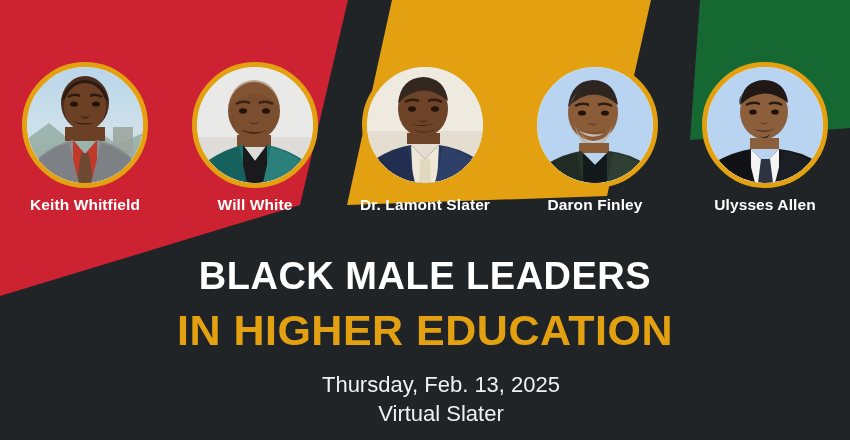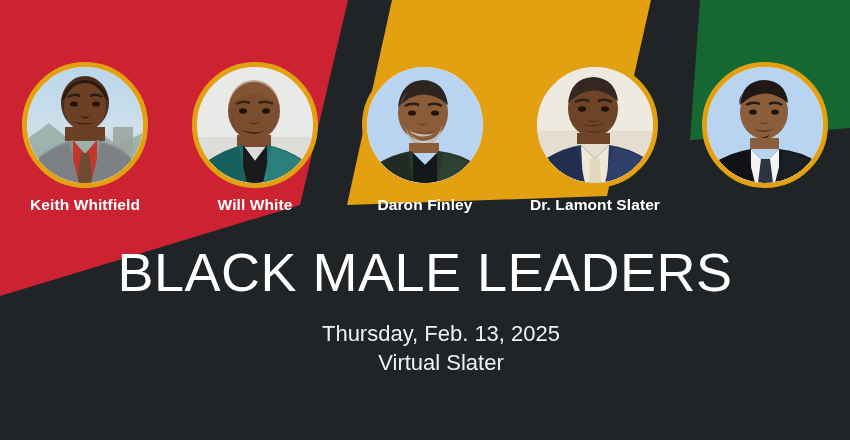--- a/index.html
+++ b/index.html
@@ -81,25 +81,25 @@
   .headline-block {
     position: absolute;
     top: 245px;
     left: 0;
     width: 850px;
     text-align: center;
     z-index: 6;
   }
   .title-line-1 {
     color: #ffffff;
-    font-size: 54px;
-    font-weight: normal;
+    font-size: 38px;
+    font-weight: bold;
     letter-spacing: 0.5px;
     line-height: 1.03;
-    margin: 0;
+    margin: 12px;
     white-space: nowrap;
   }
   .title-line-2 {
     color: #E3A111;
     font-size: 43px;
     font-weight: bold;
     letter-spacing: 0.5px;
     line-height: 1.03;
     margin: 0;
     white-space: nowrap;
@@ -198,20 +198,54 @@
         </div>
       </div>
       <div class="speaker-name">Will White</div>
     </div>
 
     <div class="speaker">
       <div class="portrait-ring">
         <div class="portrait">
           <svg viewBox="0 0 116 116" width="116" height="116">
             <defs>
+                <clipPath id="c3">
+                  <circle cx="58" cy="58" r="58"></circle>
+                </clipPath>
+              </defs>
+            <g clip-path="url(#c3)">
+              <rect width="116" height="116" fill="#efeae0"></rect>
+              <rect y="64" width="116" height="52" fill="#e4ddd0"></rect>
+              <ellipse cx="56" cy="42" rx="25" ry="28" fill="#6e4428"></ellipse>
+              <path d="M31 36 q25 -24 50 -2 q-3 -23 -25 -24 q-22 1 -25 26 Z" fill="#33271f"></path>
+              <ellipse cx="45" cy="42" rx="4" ry="2.7" fill="#231207"></ellipse>
+              <ellipse cx="68" cy="42" rx="4" ry="2.7" fill="#231207"></ellipse>
+              <path d="M38 35 q7 -4 14 -1" stroke="#2d1d12" stroke-width="2.5" fill="none"></path>
+              <path d="M61 34 q7 -3 14 1" stroke="#2d1d12" stroke-width="2.5" fill="none"></path>
+              <path d="M50 52 q6 4 12 0 q-6 7 -12 0 Z" fill="#51301c"></path>
+              <path d="M44 57 q13 3 25 -1 q-12 6 -25 1 Z" fill="#3a2517"></path>
+              <path d="M46 63 q12 6 23 -1 q-9 5 -23 1 Z" fill="#44291a"></path>
+              <rect x="40" y="66" width="33" height="11" fill="#6e4428"></rect>
+              <path d="M6 116 L8 92 q20 -12 36 -14 l14 14 l14 -14 q18 2 38 14 l2 24 Z" fill="#27365c"></path>
+              <path d="M44 78 L58 92 L72 78 L70 116 L46 116 Z" fill="#efe8d6"></path>
+              <path d="M53 92 L63 92 L64 116 L52 116 Z" fill="#e2d8bf"></path>
+              <path d="M6 116 L8 93 q16 -10 32 -13 L48 116 Z" fill="#212e4f"></path>
+              <path d="M110 116 L108 93 q-16 -10 -32 -13 L68 116 Z" fill="#2e3f68"></path>
+            </g>
+          </svg>
+        </div>
+      </div>
+      <div class="speaker-name">Dr. Lamont Slater</div>
+    </div>
+
+    <div class="speaker">
+      <div class="portrait-ring">
+        <div class="portrait">
+          <svg viewBox="0 0 116 116" width="116" height="116">
+            <defs>
                 <clipPath id="c4">
                   <circle cx="58" cy="58" r="58"></circle>
                 </clipPath>
               </defs>
             <g clip-path="url(#c4)">
               <rect width="116" height="116" fill="#b8d4f0"></rect>
               <ellipse cx="56" cy="46" rx="25" ry="28" fill="#8a5c38"></ellipse>
               <path d="M31 40 q25 -24 50 -2 q-3 -24 -25 -25 q-22 1 -25 27 Z" fill="#2e2420"></path>
               <path d="M33 40 q4 -12 10 -16 q-10 6 -10 16 Z" fill="#5a5350"></path>
               <ellipse cx="45" cy="46" rx="4" ry="2.6" fill="#231207"></ellipse>
@@ -233,54 +267,20 @@
         </div>
       </div>
       <div class="speaker-name">Daron Finley</div>
     </div>
 
     <div class="speaker">
       <div class="portrait-ring">
         <div class="portrait">
           <svg viewBox="0 0 116 116" width="116" height="116">
             <defs>
-                <clipPath id="c3">
-                  <circle cx="58" cy="58" r="58"></circle>
-                </clipPath>
-              </defs>
-            <g clip-path="url(#c3)">
-              <rect width="116" height="116" fill="#efeae0"></rect>
-              <rect y="64" width="116" height="52" fill="#e4ddd0"></rect>
-              <ellipse cx="56" cy="42" rx="25" ry="28" fill="#6e4428"></ellipse>
-              <path d="M31 36 q25 -24 50 -2 q-3 -23 -25 -24 q-22 1 -25 26 Z" fill="#33271f"></path>
-              <ellipse cx="45" cy="42" rx="4" ry="2.7" fill="#231207"></ellipse>
-              <ellipse cx="68" cy="42" rx="4" ry="2.7" fill="#231207"></ellipse>
-              <path d="M38 35 q7 -4 14 -1" stroke="#2d1d12" stroke-width="2.5" fill="none"></path>
-              <path d="M61 34 q7 -3 14 1" stroke="#2d1d12" stroke-width="2.5" fill="none"></path>
-              <path d="M50 52 q6 4 12 0 q-6 7 -12 0 Z" fill="#51301c"></path>
-              <path d="M44 57 q13 3 25 -1 q-12 6 -25 1 Z" fill="#3a2517"></path>
-              <path d="M46 63 q12 6 23 -1 q-9 5 -23 1 Z" fill="#44291a"></path>
-              <rect x="40" y="66" width="33" height="11" fill="#6e4428"></rect>
-              <path d="M6 116 L8 92 q20 -12 36 -14 l14 14 l14 -14 q18 2 38 14 l2 24 Z" fill="#27365c"></path>
-              <path d="M44 78 L58 92 L72 78 L70 116 L46 116 Z" fill="#efe8d6"></path>
-              <path d="M53 92 L63 92 L64 116 L52 116 Z" fill="#e2d8bf"></path>
-              <path d="M6 116 L8 93 q16 -10 32 -13 L48 116 Z" fill="#212e4f"></path>
-              <path d="M110 116 L108 93 q-16 -10 -32 -13 L68 116 Z" fill="#2e3f68"></path>
-            </g>
-          </svg>
-        </div>
-      </div>
-      <div class="speaker-name">Dr. Lamont Slater</div>
-    </div>
-
-    <div class="speaker">
-      <div class="portrait-ring">
-        <div class="portrait">
-          <svg viewBox="0 0 116 116" width="116" height="116">
-            <defs>
                 <clipPath id="c5">
                   <circle cx="58" cy="58" r="58"></circle>
                 </clipPath>
               </defs>
             <g clip-path="url(#c5)">
               <rect width="116" height="116" fill="#b8d4f0"></rect>
               <ellipse cx="57" cy="45" rx="24" ry="27" fill="#8b5e3c"></ellipse>
               <path d="M33 38 q24 -22 48 -2 q-2 -22 -24 -23 q-22 1 -24 25 Z" fill="#1f1815"></path>
               <path d="M33 38 q0 -6 2 -11 q-4 6 -2 11 Z" fill="#1a1412"></path>
               <ellipse cx="46" cy="45" rx="3.8" ry="2.6" fill="#201006"></ellipse>
@@ -293,25 +293,27 @@
               <rect x="43" y="71" width="29" height="11" fill="#8b5e3c"></rect>
               <path d="M2 116 L6 96 q22 -12 38 -14 l14 14 l14 -14 q22 2 40 14 l2 20 Z" fill="#15171b"></path>
               <path d="M44 82 L58 96 L72 82 L72 116 L44 116 Z" fill="#f4f4f2"></path>
               <path d="M54 92 L63 92 L66 116 L51 116 Z" fill="#2c3442"></path>
               <path d="M2 116 L6 97 q18 -10 34 -13 L48 116 Z" fill="#101216"></path>
               <path d="M114 116 L110 97 q-18 -10 -34 -13 L68 116 Z" fill="#1b1e24"></path>
             </g>
           </svg>
         </div>
       </div>
+      <div class="speaker-name">Ulysses Allen</div>
     </div>
 
   </div>
 
   <div class="headline-block">
     <div class="title-line-1">BLACK MALE LEADERS</div>
+    <div class="title-line-2">IN HIGHER EDUCATION</div>
     <div class="event-details">
       <div>Thursday, Feb. 13, 2025</div>
       <div>Virtual Slater</div>
     </div>
   </div>
 
 </div>
 
 </body></html>

